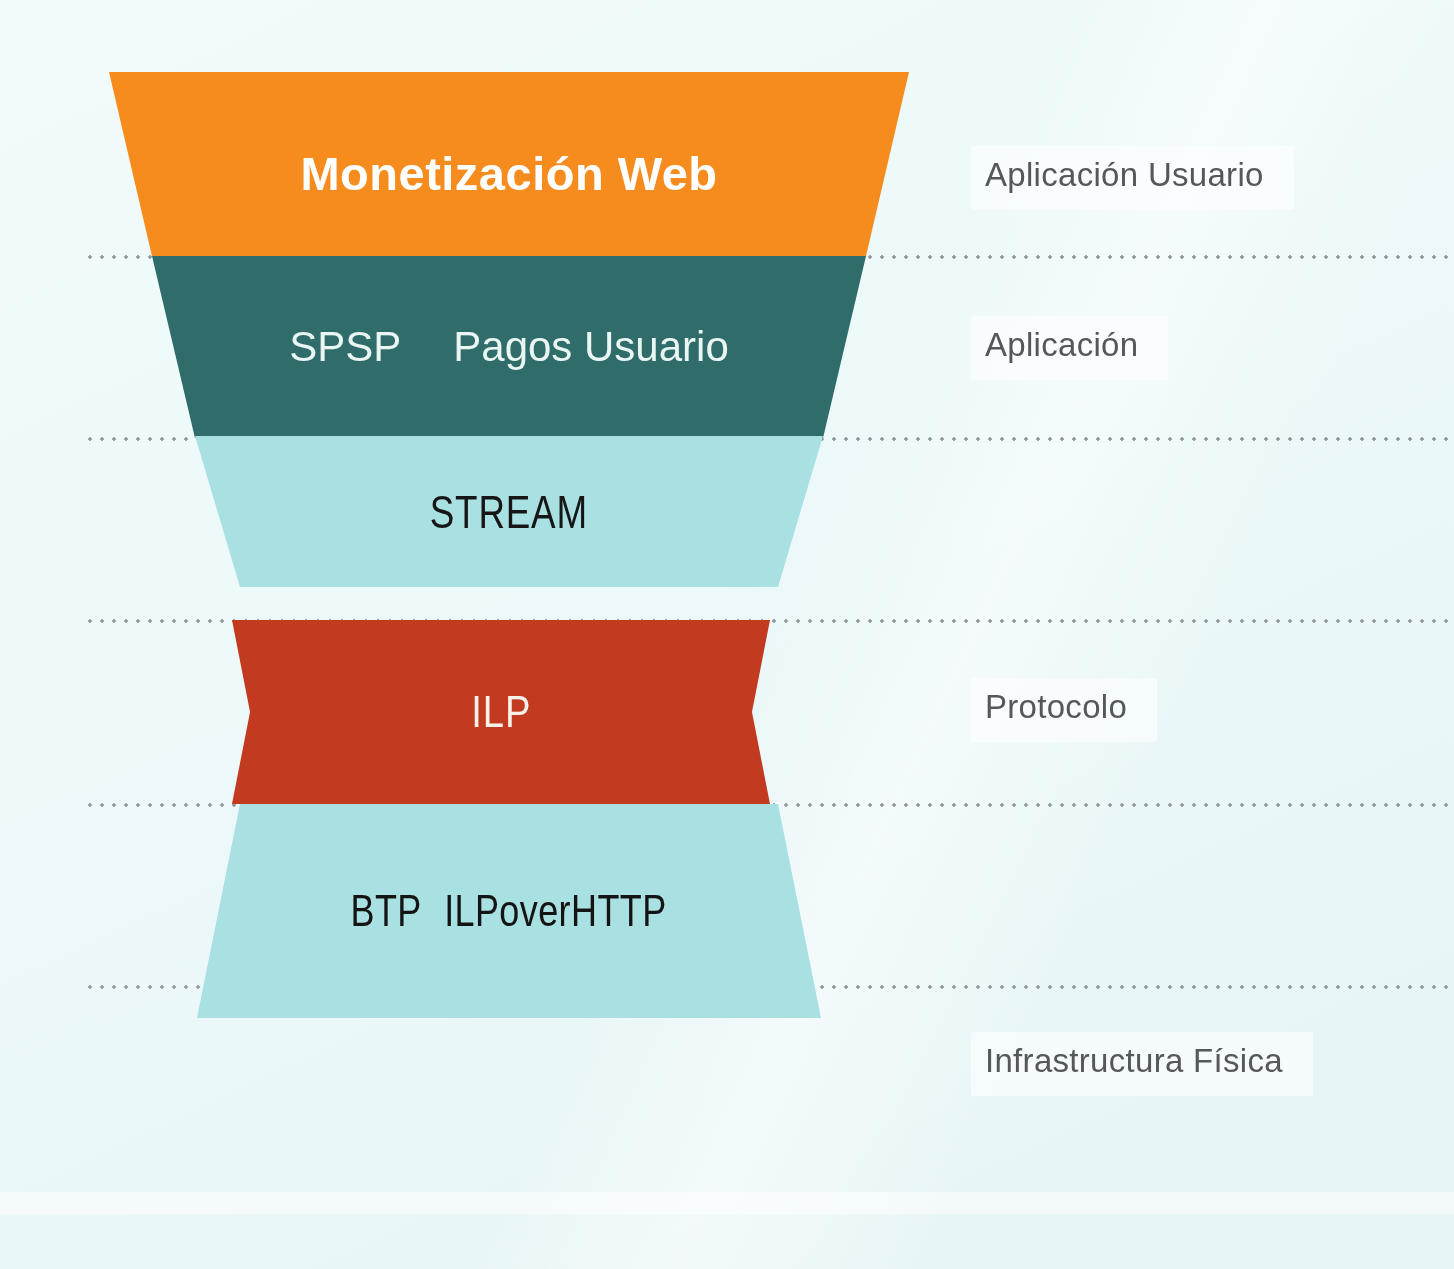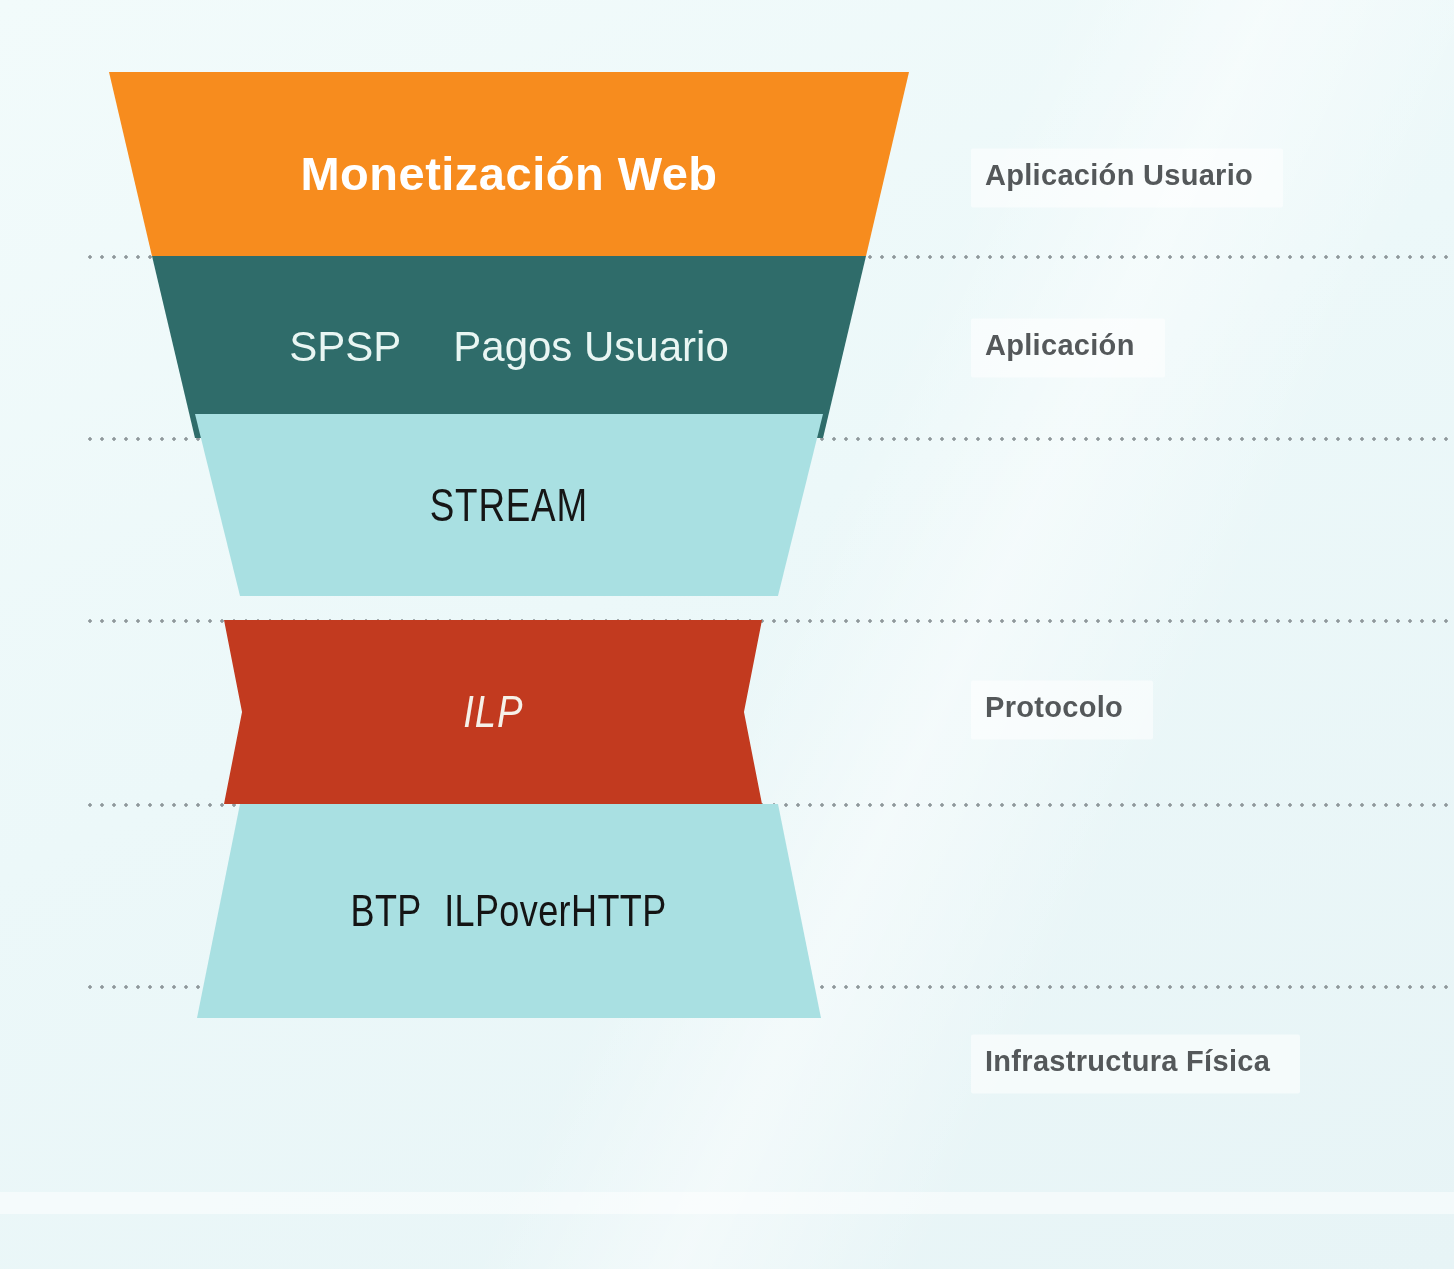--- a/index.html
+++ b/index.html
@@ -30,46 +30,46 @@
   .dl1{top:255px}.dl2{top:437px}.dl3{top:619px}.dl4{top:803px}.dl5{top:985px}
   
   .layer{
     position:absolute;z-index:2;
     display:flex;align-items:center;justify-content:center;
   }
   .l1{left:109px;top:72px;width:800px;height:184px;background:#F78C1E;
       clip-path:polygon(0 0,100% 0,94.63% 100%,5.37% 100%);}
   .l2{left:152px;top:256px;width:714px;height:182px;background:#2F6C6A;
       clip-path:polygon(0 0,100% 0,93.98% 100%,6.02% 100%);}
-  .l3{left:195px;top:414px;width:628px;height:182px;background:#A9E0E2;
+  .l3{left:195px;top:436px;width:628px;height:151px;background:#A9E0E2;
       clip-path:polygon(0 0,100% 0,92.83% 100%,7.17% 100%);}
-  .l4{left:224px;top:620px;width:538px;height:184px;background:#C23A1F;
-      clip-path:polygon(0 0,100% 0,96.65% 50%,100% 100%,0 100%,3.35% 50%);font-style:italic;}
+  .l4{left:232px;top:620px;width:538px;height:184px;background:#C23A1F;
+      clip-path:polygon(0 0,100% 0,96.65% 50%,100% 100%,0 100%,3.35% 50%);}
   .l5{left:197px;top:804px;width:624px;height:214px;background:#A9E0E2;
       clip-path:polygon(6.89% 0,93.11% 0,100% 100%,0 100%);}
   .l6{left:153px;top:1012px;width:714px;height:174px;background:#2F6C6A;
       clip-path:polygon(6.16% 0,93.84% 0,100% 100%,0 100%);}
   
   .ltext{display:flex;align-items:center;justify-content:center;white-space:nowrap;}
   .t-l1{font-size:47px;color:#ffffff;letter-spacing:.5px;margin-top:18px;font-weight:bold;}
   .t-l2{font-size:42px;color:#e9f6f3;gap:52px;}
   .cond{transform:scaleX(.8);transform-origin:50% 50%;}
   .t-l3{font-size:46px;color:#161616;font-weight:500;letter-spacing:1px;}
   .t-l4{font-size:45px;color:#f6f1e9;font-weight:400;letter-spacing:1px;transform:scaleX(.85);}
   .t-l5{font-size:45px;color:#141414;font-weight:500;letter-spacing:.5px;gap:28px;}
   .t-l6{flex-direction:column;gap:10px;color:#f2fbf9;}
   .t-l6 .row1{display:flex;gap:54px;font-size:43px;font-weight:500;letter-spacing:1px;}
   .t-l6 .row2{font-size:35px;font-weight:500;letter-spacing:1.5px;}
   
   .side-label{
     position:absolute;left:971px;z-index:2;
     transform:translateY(-50%);
-    font-size:29px;color:#54585a;letter-spacing:.3px;white-space:nowrap;
+    font-size:33px;color:#54585a;letter-spacing:.3px;white-space:nowrap;
     background:rgba(255,255,255,.55);
-    padding:10px 30px 16px 14px;border-radius:2px;font-weight:bold;
+    padding:10px 30px 16px 14px;border-radius:2px;
   }
   .sl1{top:178px}.sl2{top:348px}.sl3{top:528px}.sl4{top:710px}.sl5{top:890px}.sl6{top:1064px}
 </style>
 </head>
 <body>
 
 <div class="stage">
   <div class="bg-streak"></div>
   <div class="bg-bottom-band"></div>
 

